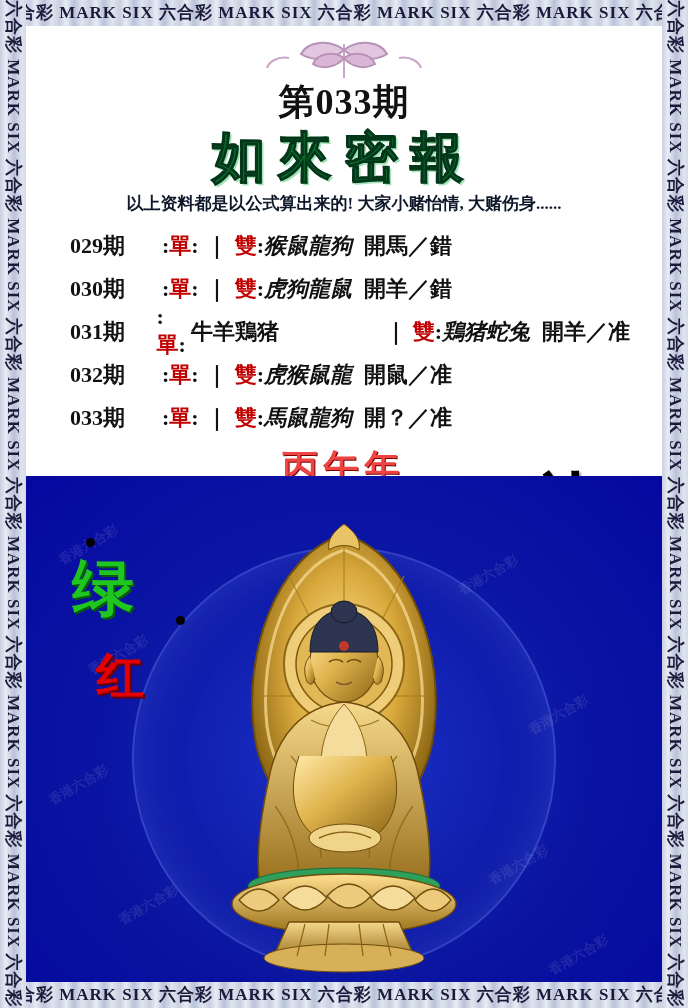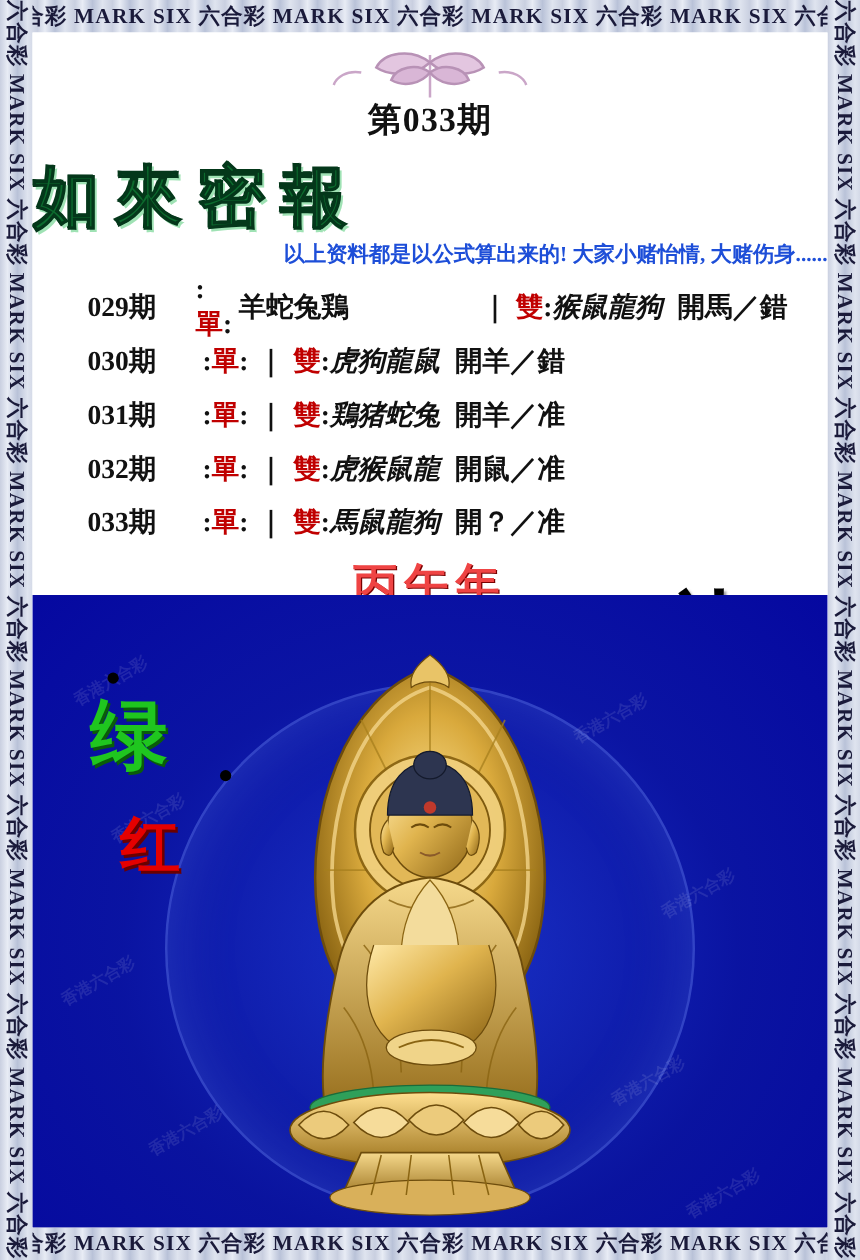--- a/index.html
+++ b/index.html
@@ -44,34 +44,34 @@
   }
 
   
   .ornament{
     position:absolute;left:50%;top:10px;transform:translateX(-50%);
     width:170px;height:46px;
   }
 
   .issue{
     position:absolute;left:0;right:0;top:52px;text-align:center;
-    font-size:27px;font-weight:bold;color:#111;letter-spacing:1px;
+    font-size:36px;font-weight:bold;color:#111;letter-spacing:1px;
     font-family:"Liberation Serif",serif;
   }
   .title{
-    position:absolute;left:0;right:0;top:96px;text-align:left;
+    position:absolute;left:0;right:0;top:96px;text-align:center;
     font-size:54px;font-weight:bold;letter-spacing:12px;
     color:#0c6b2e;
     -webkit-text-stroke:1px #04371a;
     text-shadow:2px 2px 0 #9fe2b4, -1px -1px 0 #04371a;
     font-family:"DejaVu Sans",sans-serif;
   }
   .subtitle{
-    position:absolute;left:0;right:0;top:166px;text-align:right;
-    font-size:17px;font-weight:bold;color:#1d4ed8;letter-spacing:0px;
+    position:absolute;left:0;right:0;top:166px;text-align:center;
+    font-size:17px;font-weight:bold;color:#0f172a;letter-spacing:0px;
   }
 
   .rows{position:absolute;left:44px;top:198px;width:560px;}
   .row{
     display:flex;align-items:center;height:43px;font-size:22px;font-weight:bold;color:#111;
   }
   .row .per{width:92px;white-space:nowrap;}
   .row .lbl{color:#c00000;}
   .row .odd{width:200px;white-space:nowrap;}
   .row .bar{width:36px;text-align:center;color:#111;}
@@ -161,39 +161,39 @@
 
     <div class="issue">第033期</div>
     <div class="title">如來密報</div>
     <div class="subtitle">以上资料都是以公式算出来的!  大家小赌怡情, 大赌伤身......</div>
 
     <div class="rows">
 
       <div class="row">
         <span class="per">029期</span>
         <span>:<span class="lbl">單</span>:</span>
-        <span class="odd">羊蛇兔鶏</span>
         <span class="bar">｜</span>
         <span><span class="lbl">雙</span>:</span>
         <span class="even">猴鼠龍狗</span>
         <span class="tail">開馬／錯</span>
       </div>
 
       <div class="row">
         <span class="per">030期</span>
         <span>:<span class="lbl">單</span>:</span>
         <span class="bar">｜</span>
         <span><span class="lbl">雙</span>:</span>
         <span class="even">虎狗龍鼠</span>
         <span class="tail">開羊／錯</span>
       </div>
 
       <div class="row">
         <span class="per">031期</span>
         <span>:<span class="lbl">單</span>:</span>
+        <span class="odd">牛羊鶏猪</span>
         <span class="bar">｜</span>
         <span><span class="lbl">雙</span>:</span>
         <span class="even">鶏猪蛇兔</span>
         <span class="tail">開羊／准</span>
       </div>
 
       <div class="row">
         <span class="per">032期</span>
         <span>:<span class="lbl">單</span>:</span>
         <span class="bar">｜</span>

